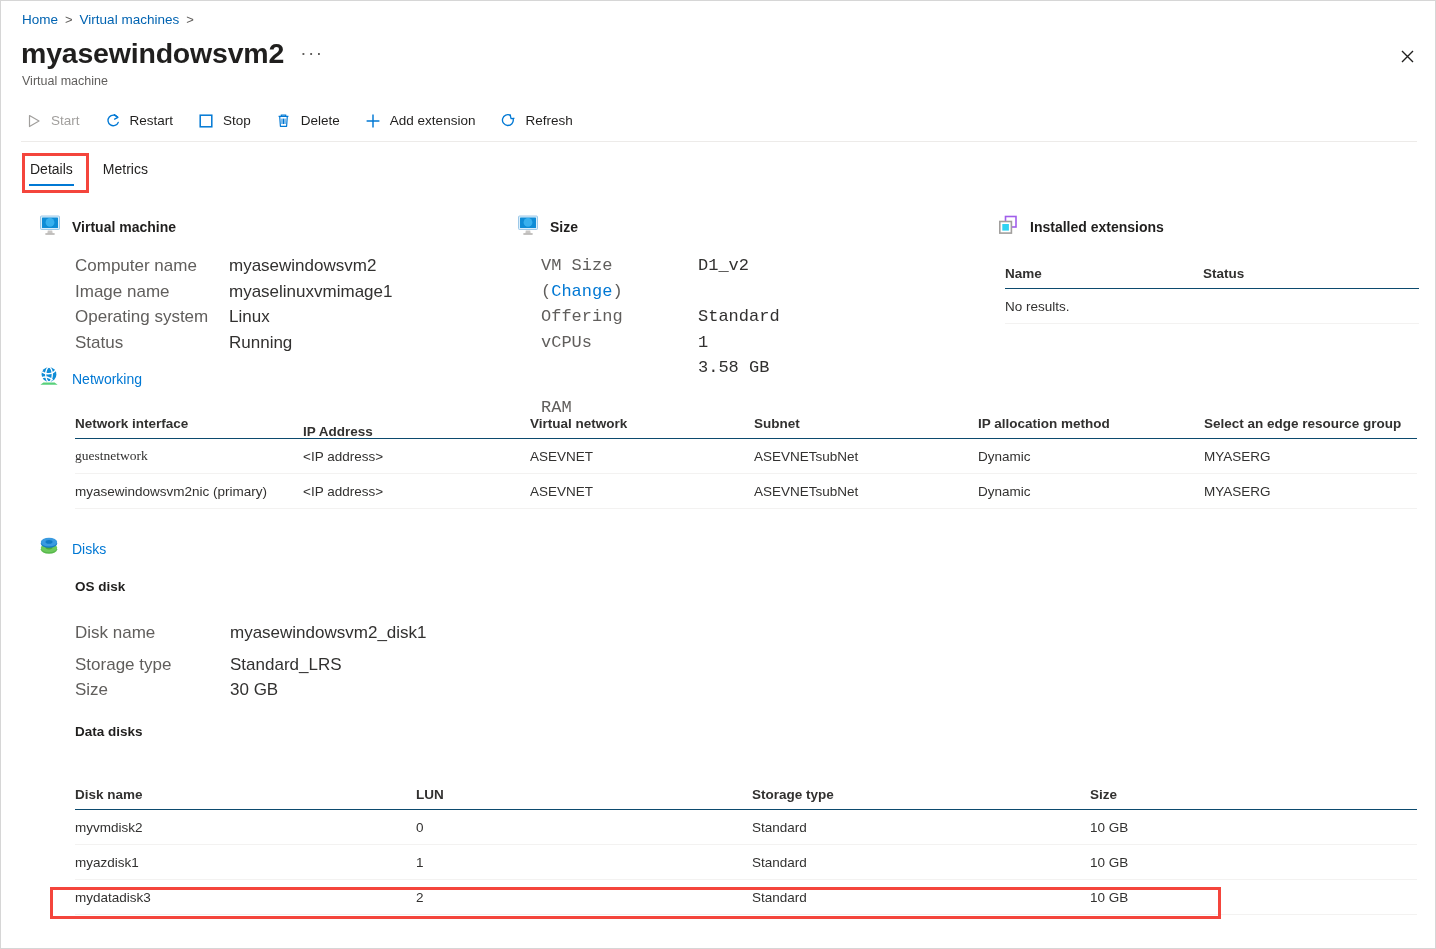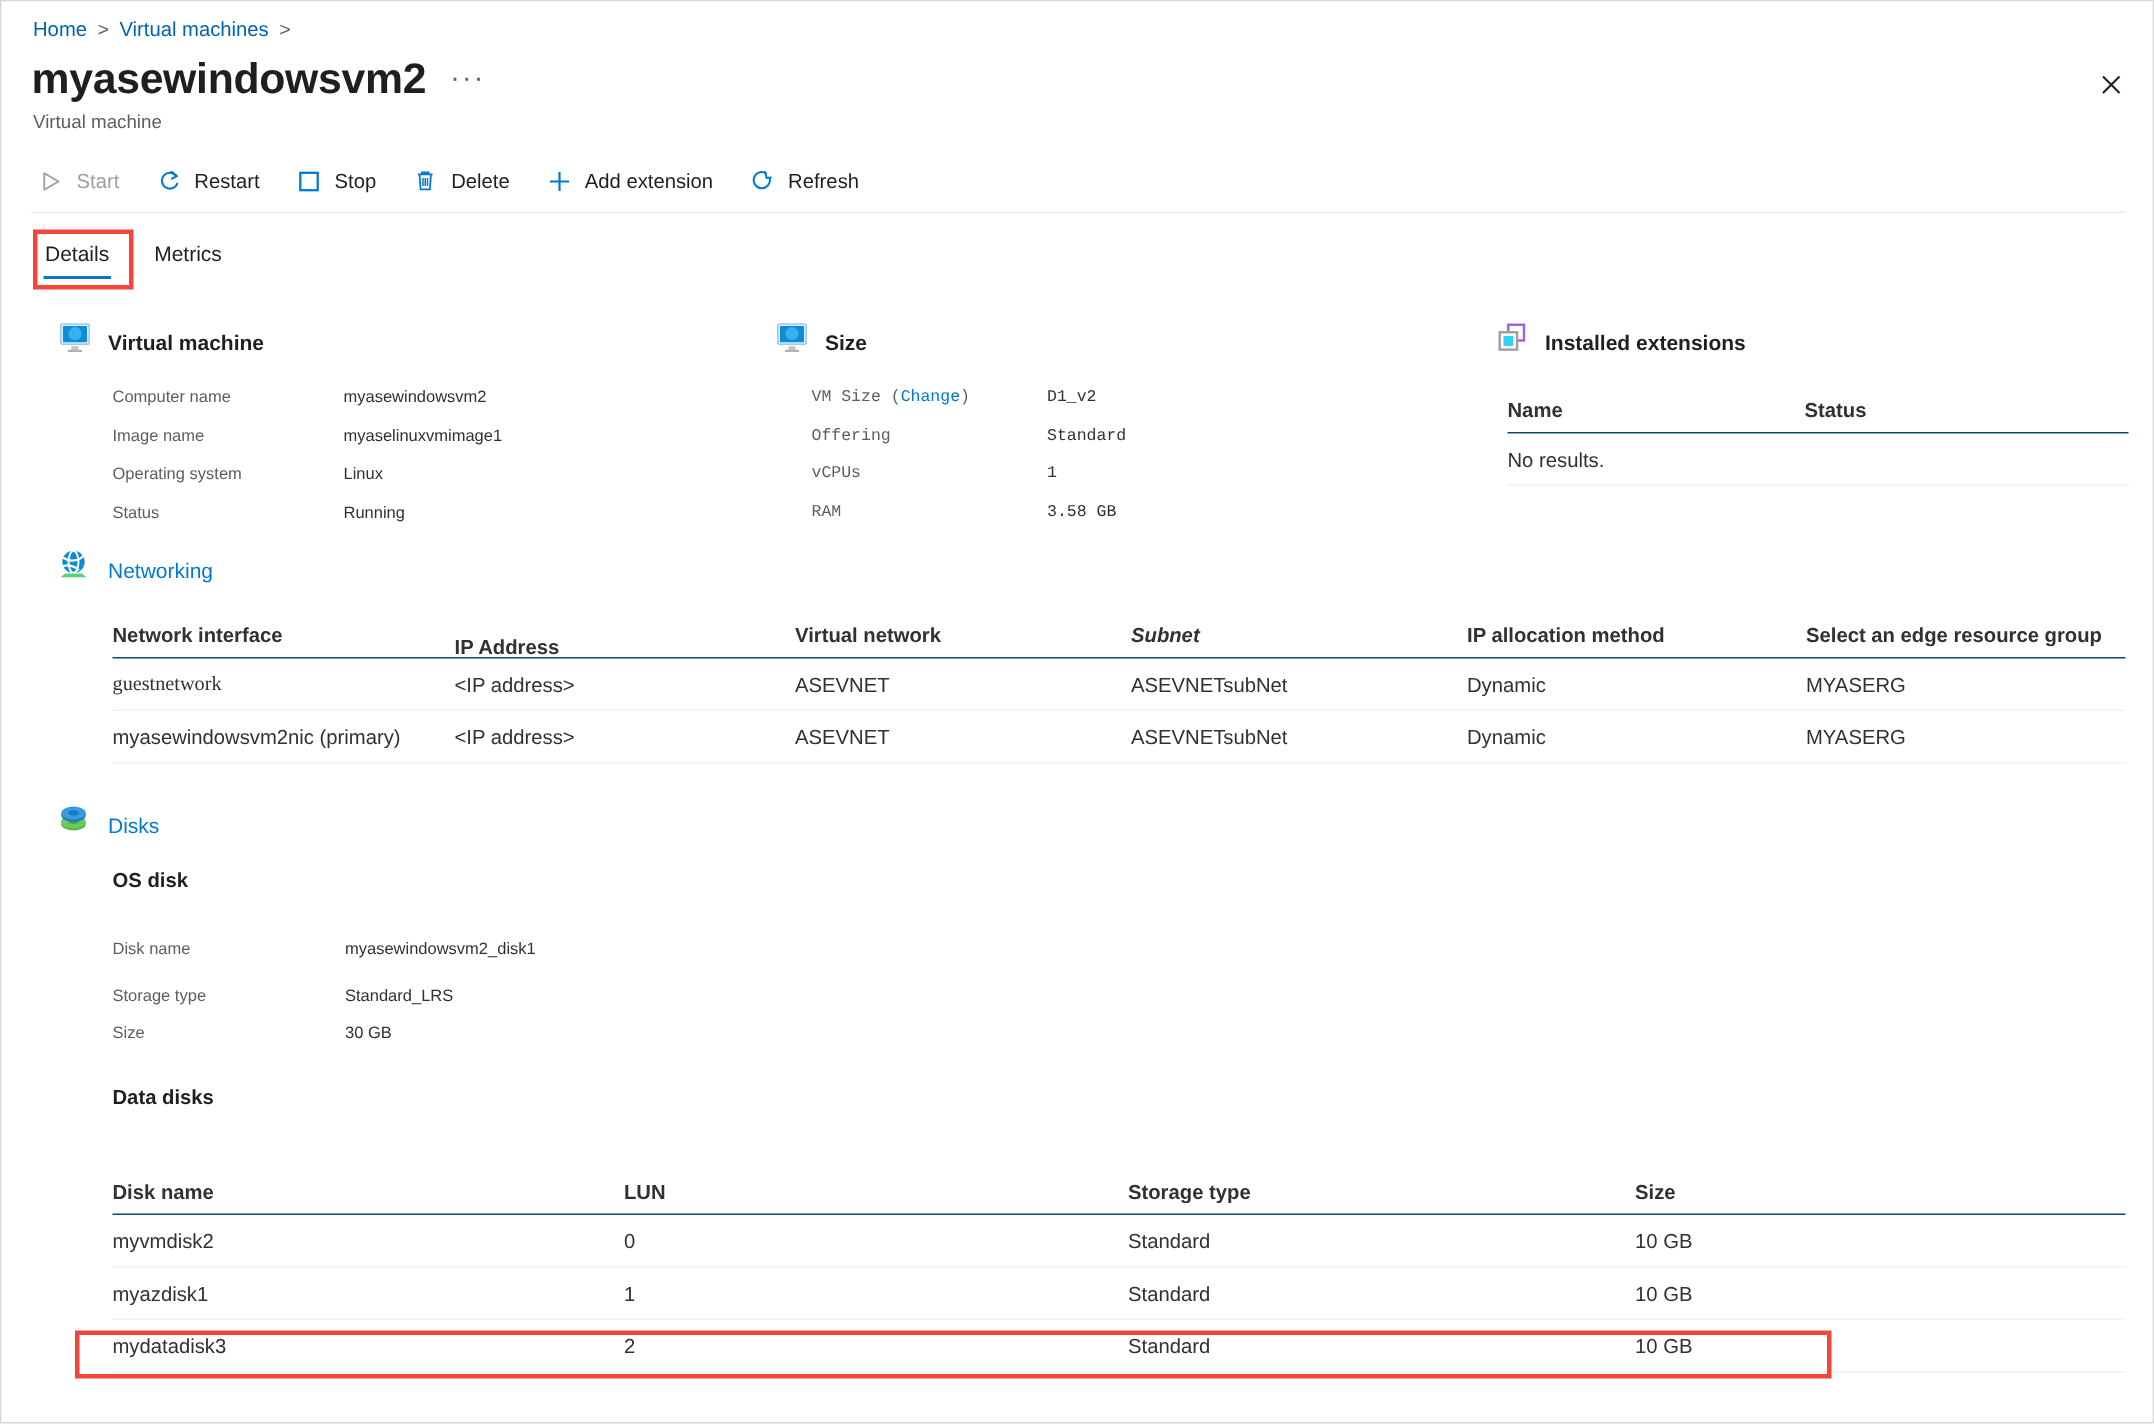--- a/index.html
+++ b/index.html
@@ -90,21 +90,21 @@
   #redbox-datadisk { left: 49px; top: 886px; width: 1171px; height: 32px; }
 
   
   .sec-head {
     position: absolute; display: flex; align-items: center; gap: 11px;
   }
   .sec-title { font-size: 14px; font-weight: 700; color: #201f1e; }
   .sec-title.link { color: #0078d4; font-weight: 400; cursor: pointer; }
 
   
-  .kv { position: absolute; font-size: 11px; }
+  .kv { position: absolute; font-size: 17px; }
   .kv-row { display: flex; line-height: 25.5px; }
   .kv-key { color: #605e5c; flex: none; }
   .kv-val { color: #323130; }
   .kv-key .lnk { color: #0078d4; cursor: pointer; }
 
   
   .tbl { position: absolute; font-size: 13.5px; }
   .tbl .thead, .tbl .trow {
     display: flex; align-items: center;
   }
@@ -269,21 +269,21 @@
     </div>
     <div class="kv-row">
       <span class="kv-key" style="width:157px;">Offering</span>
       <span class="kv-val">Standard</span>
     </div>
     <div class="kv-row">
       <span class="kv-key" style="width:157px;">vCPUs</span>
       <span class="kv-val">1</span>
     </div>
     <div class="kv-row">
-      <span class="kv-key" style="width:157px;">RAM</span>
+      <span class="kv-key" style="width:157px;margin-top:40px;">RAM</span>
       <span class="kv-val">3.58 GB</span>
     </div>
   </div>
 
   <div class="sec-head" style="left:996px; top:213px;">
     <span>
       <svg width="22" height="22" viewBox="0 0 22 22">
         <rect x="8.5" y="2.5" width="10.5" height="10.5" fill="none" stroke="#a05eea" stroke-width="1.6"></rect>
         <rect x="2.8" y="7.5" width="11.6" height="11.6" fill="#ffffff" stroke="#a19f9d" stroke-width="1.6"></rect>
         <rect x="5.3" y="10" width="6.6" height="6.6" fill="#2fd2f2"></rect>
@@ -313,21 +313,21 @@
       </svg>
     </span>
     <span class="sec-title link">Networking</span>
   </div>
 
   <div class="tbl" style="left:74px; top:408px; width:1342px;">
     <div class="thead">
       <div class="cell" style="width:228px;">Network interface</div>
       <div class="cell" style="width:227px;margin-top:16px;">IP Address</div>
       <div class="cell" style="width:224px;">Virtual network</div>
-      <div class="cell" style="width:224px;font-style:italic;">Subnet</div>
+      <div class="cell" style="width:224px;">Subnet</div>
       <div class="cell" style="width:226px;">IP allocation method</div>
       <div class="cell" style="width:213px;">Select an edge resource group</div>
     </div>
     <div class="trow">
       <div class="cell" style="width:228px;font-family:Liberation Serif, serif;">guestnetwork</div>
       <div class="cell" style="width:227px;">&lt;IP address&gt;</div>
       <div class="cell" style="width:224px;">ASEVNET</div>
       <div class="cell" style="width:224px;">ASEVNETsubNet</div>
       <div class="cell" style="width:226px;">Dynamic</div>
       <div class="cell" style="width:213px;">MYASERG</div>

